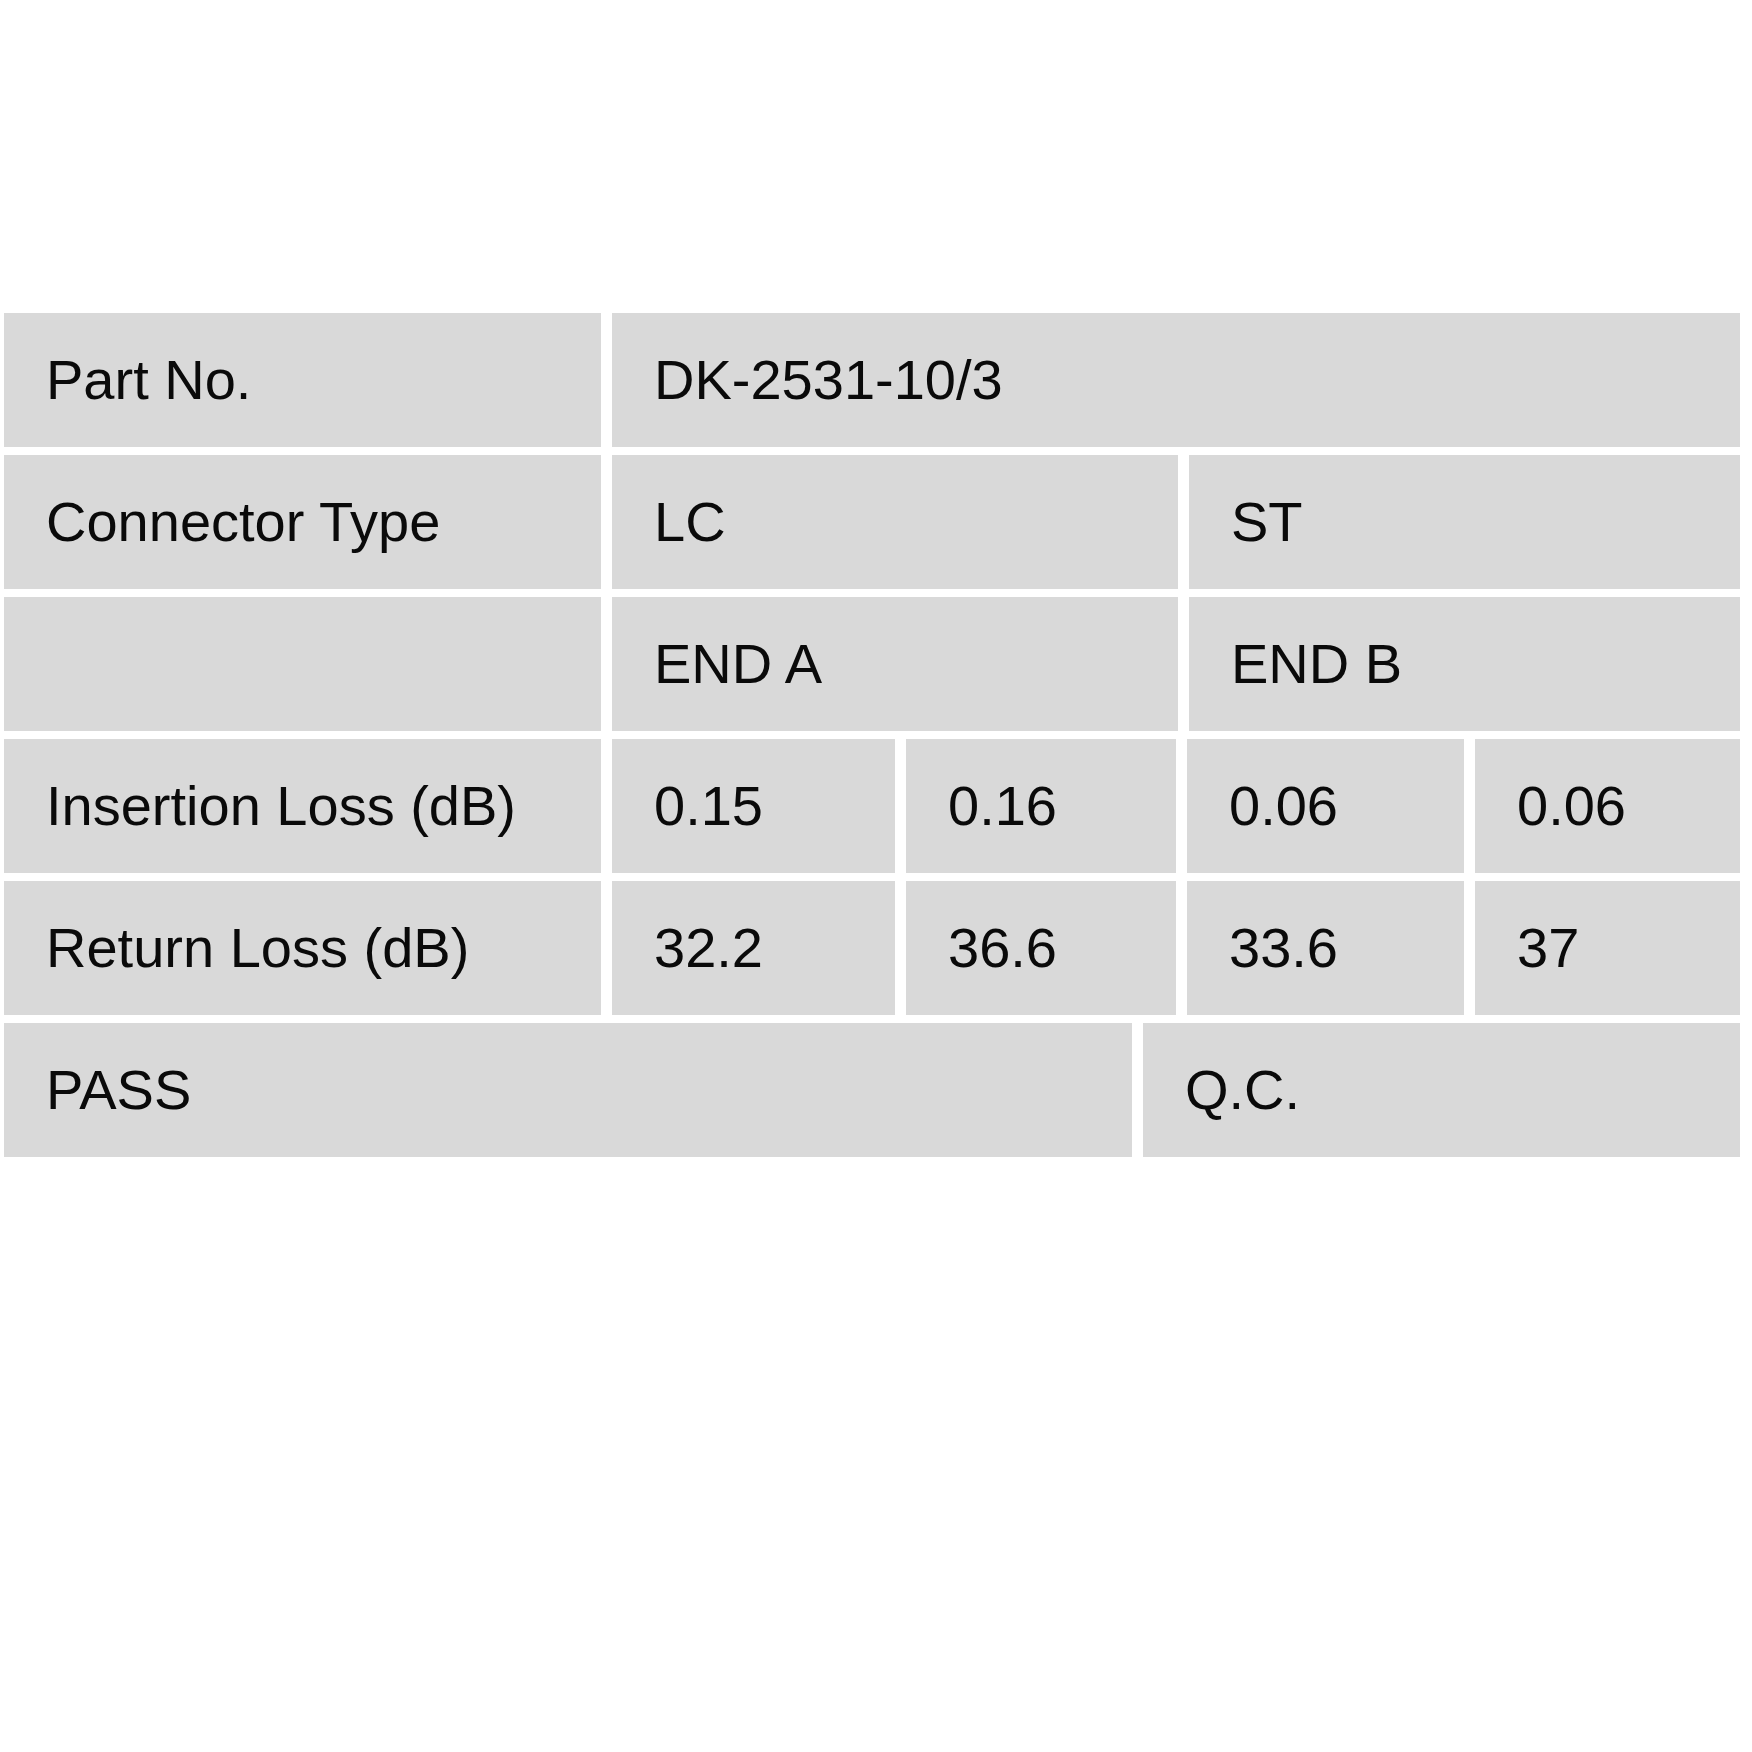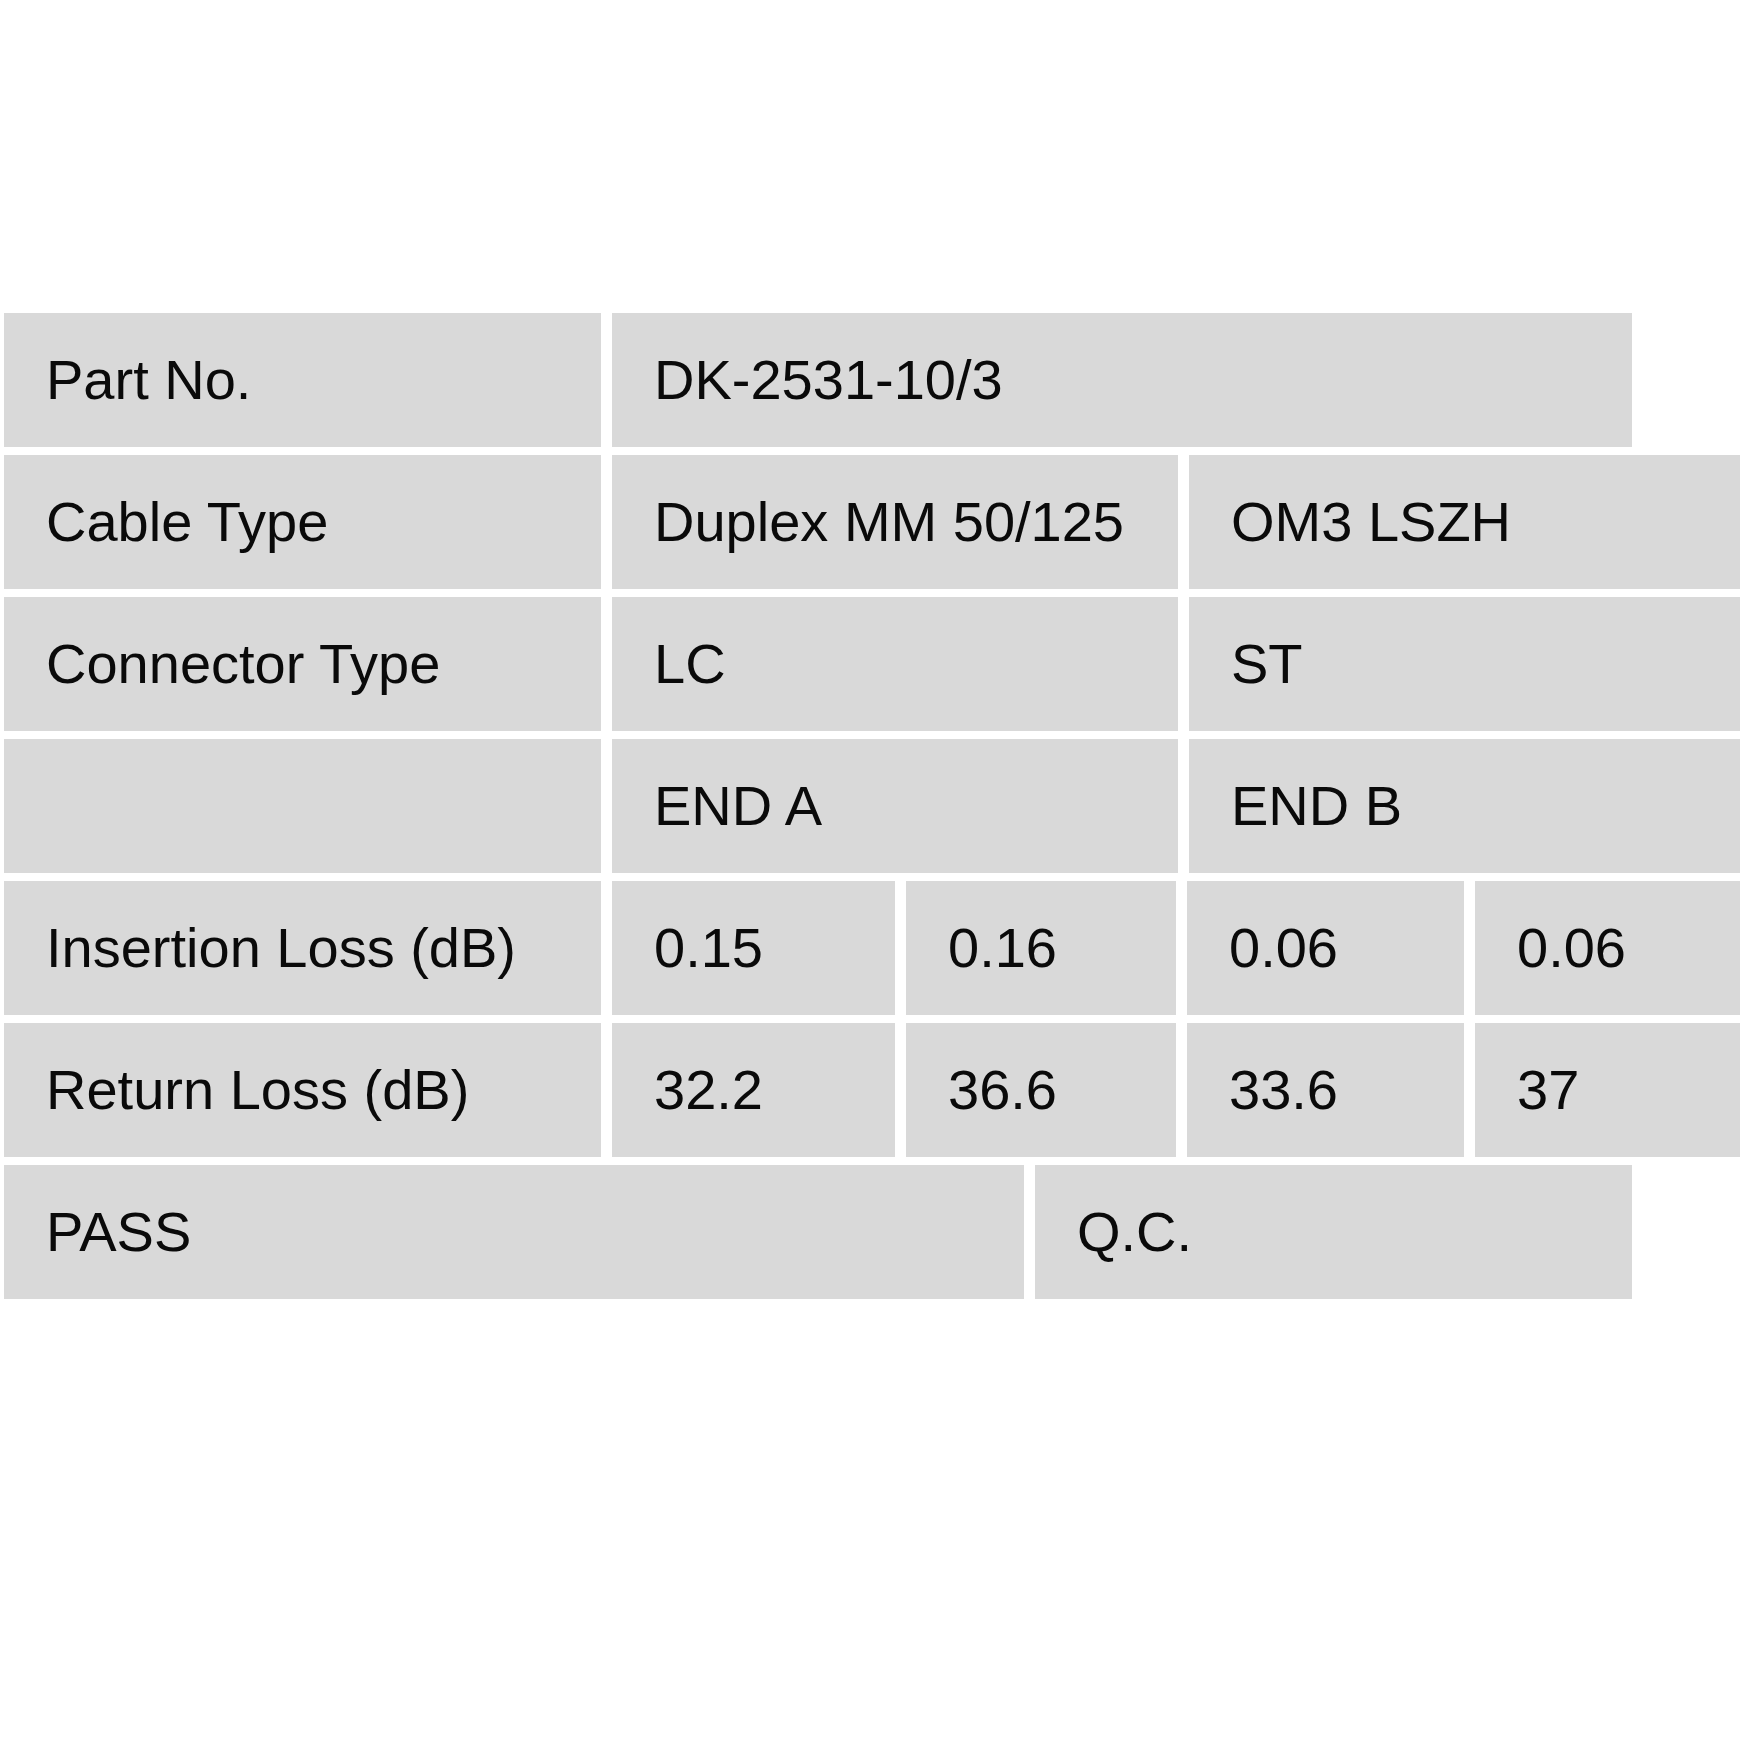--- a/index.html
+++ b/index.html
@@ -34,45 +34,40 @@
     align-items: center;
     padding-left: 42px;
     font-size: 56px;
     line-height: 1;
     color: #0a0a0a;
     white-space: nowrap;
     overflow: hidden;
   }
   
   .c-label { width: 597px; flex: none; }
-  .c-full  { width: 1020px; flex: none; }
+  .c-full  { width: 1128px; flex: none; }
   .c-h1    { width: 566px; flex: none; }
   .c-h2    { width: 551px; flex: none; }
   .c-q1    { width: 283px; flex: none; }
   .c-q2    { width: 270px; flex: none; }
   .c-q3    { width: 277px; flex: none; }
   .c-q4    { width: 265px; flex: none; }
 </style>
 </head>
 <body>
 
 <div class="canvas">
   <div class="spec-table">
 
     <div class="row">
       <div class="cell c-label">Part No.</div>
       <div class="cell c-full">DK-2531-10/3</div>
     </div>
 
 
-    <div class="row">
-      <div class="cell c-label">Cable Type</div>
-      <div class="cell c-h1">Duplex MM 50/125</div>
-      <div class="cell c-h2">OM3 LSZH</div>
-    </div>
 
     <div class="row">
       <div class="cell c-label">Connector Type</div>
       <div class="cell c-h1">LC</div>
       <div class="cell c-h2">ST</div>
     </div>
 
     <div class="row">
       <div class="cell c-label"></div>
       <div class="cell c-h1">END A</div>

